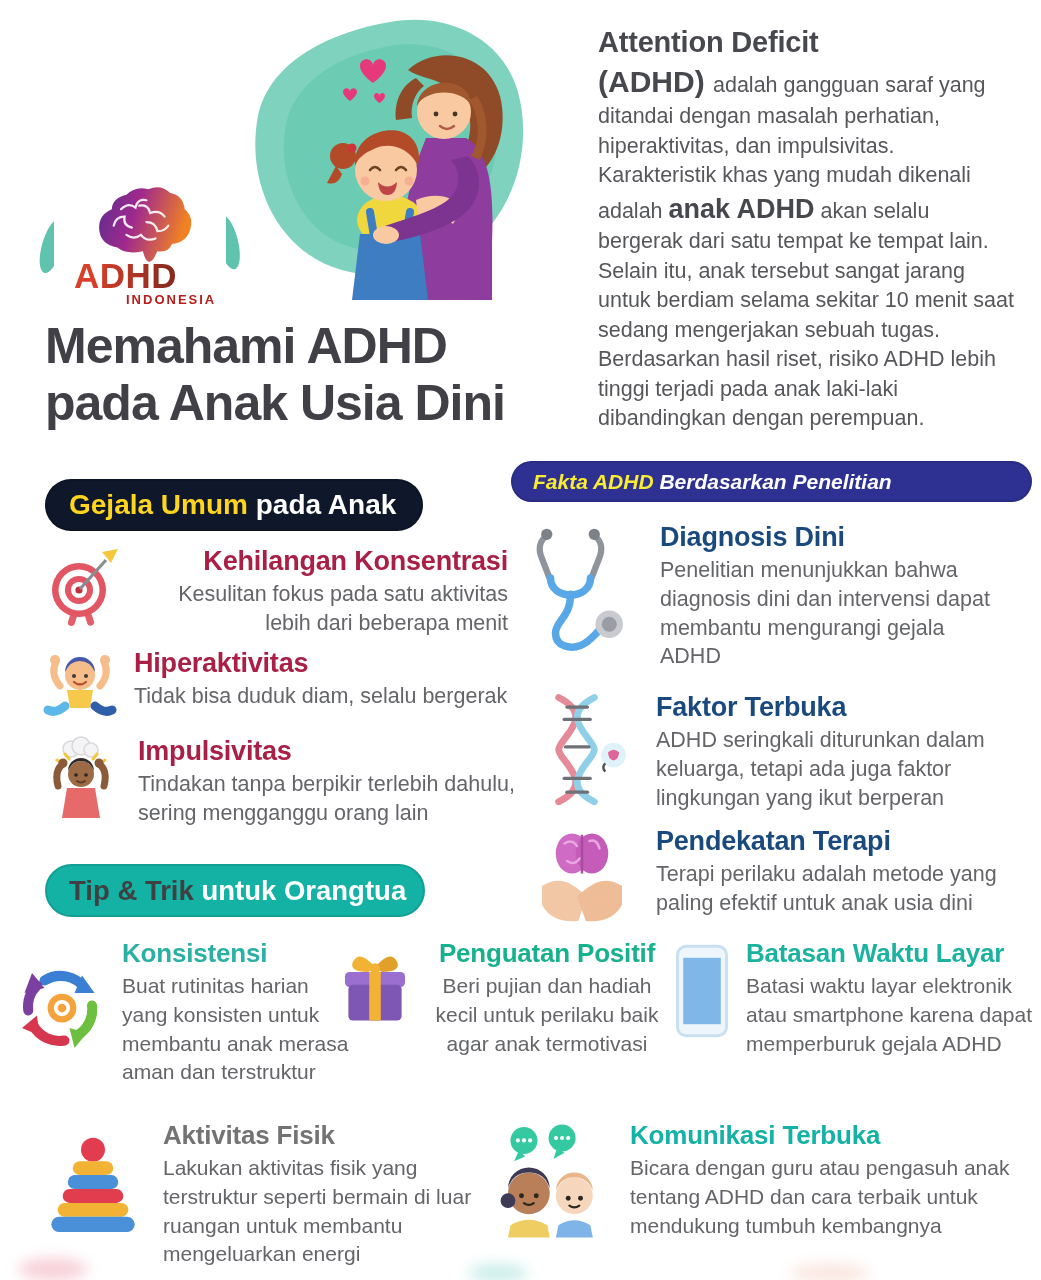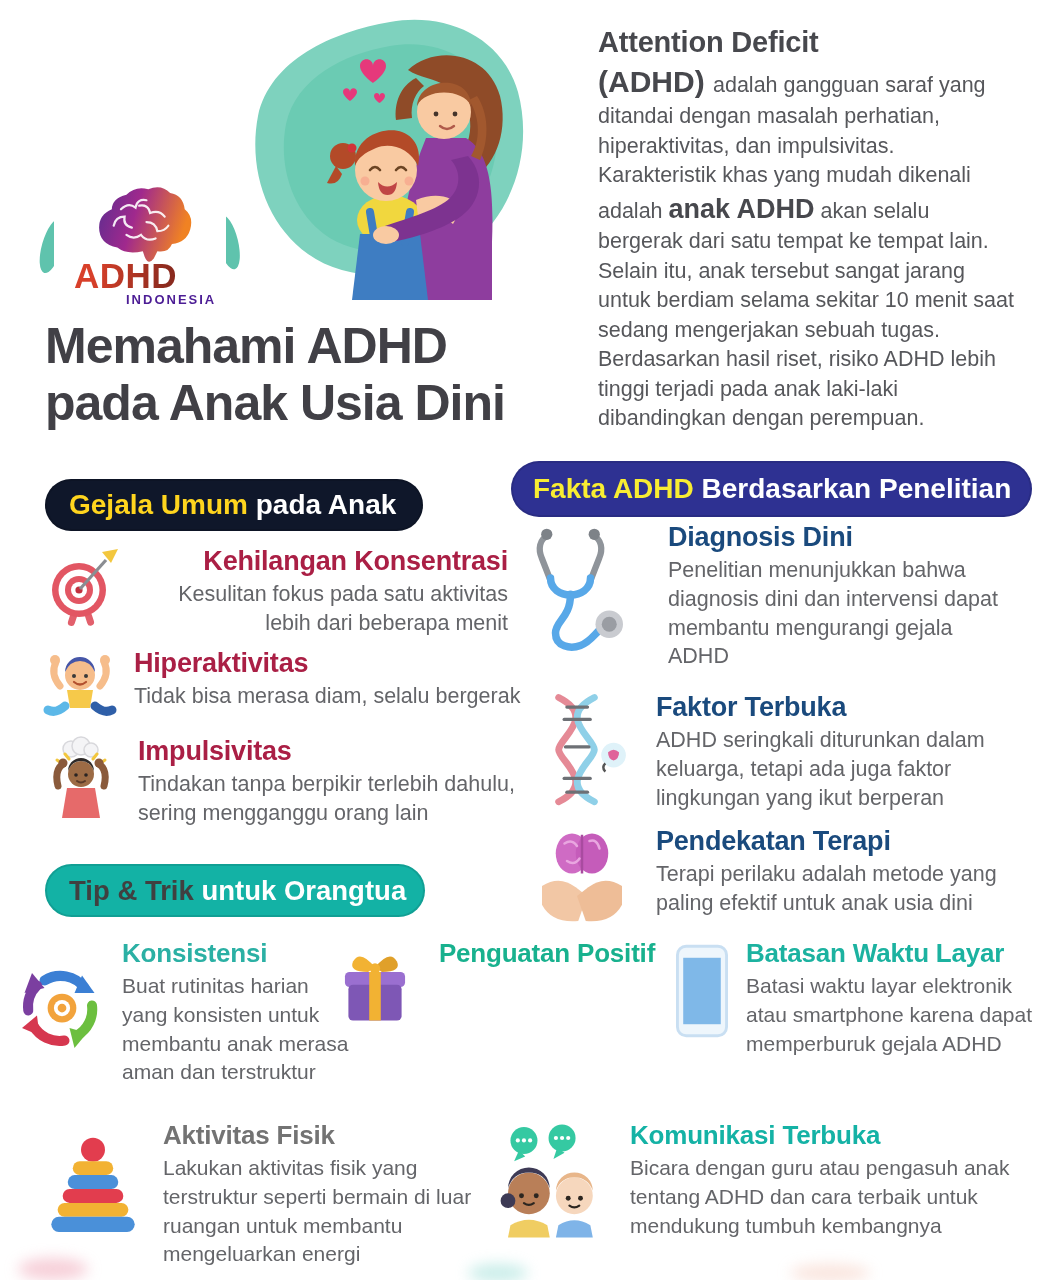--- a/index.html
+++ b/index.html
@@ -10,21 +10,21 @@
   .logo{position:absolute;left:40px;top:190px;width:200px;height:128px;}
   .logo-arc{position:absolute;width:20px;height:56px;background:#5fc3ad;border-radius:50%;}
   .logo-arc.left{left:2px;top:28px;transform:rotate(16deg);}
   .logo-arc.right{left:178px;top:24px;transform:rotate(-14deg);}
   .logo-ring{position:absolute;width:13px;height:13px;border:3px solid #b9bcbe;border-radius:50%;opacity:.8;}
   .logo-card{position:absolute;left:14px;top:0;width:172px;height:126px;background:#fff;border-radius:26px;}
   .logo-brain{position:absolute;left:28px;top:-8px;width:118px;height:82px;}
   .logo-brand{position:absolute;left:20px;top:66px;font-size:35px;font-weight:800;letter-spacing:.5px;
               color:#c23a28;background:linear-gradient(100deg,#d8402a 20%,#8a2a1e 90%);
               -webkit-background-clip:text;background-clip:text;-webkit-text-fill-color:transparent;}
-  .logo-sub{position:absolute;left:72px;top:102px;font-size:13px;font-weight:700;letter-spacing:2px;color:#4c1d95;}
+  .logo-sub{position:absolute;left:72px;top:102px;font-size:13px;font-weight:700;letter-spacing:2px;color:#b91c1c;}
 
   
   .hero{position:absolute;left:240px;top:8px;width:300px;height:300px;}
 
   
   .intro{position:absolute;left:598px;top:26px;width:418px;}
   .intro-h{font-size:29px;line-height:1.14;font-weight:800;color:#47484d;letter-spacing:-.2px;}
   .intro-p{margin:2px 0 0 0;font-size:21.5px;line-height:1.37;color:#56575b;}
   .intro-adhd{font-size:30px;font-weight:800;color:#47484d;}
   .intro-emph{font-size:27px;font-weight:800;color:#47484d;}
@@ -32,21 +32,21 @@
   
   .title{position:absolute;left:45px;top:318px;margin:0;font-size:50px;line-height:1.14;
          font-weight:800;color:#414046;letter-spacing:-1px;}
 
   
   .banner{position:absolute;border-radius:28px;font-weight:800;color:#fff;display:flex;align-items:center;
           white-space:pre;box-shadow:inset 0 0 0 2px rgba(0,0,0,.10);}
   .banner .hl{font-weight:800;}
   .banner.red{left:45px;top:479px;width:378px;height:52px;background:#0f172a;font-size:28px;padding-left:24px;box-sizing:border-box;}
   .banner.red .hl{color:#ffd51e;}
-  .banner.blue{left:511px;top:461px;width:521px;height:56px;background:#2e3192;font-size:28px;padding-left:22px;box-sizing:border-box;}
+  .banner.blue{left:511px;top:461px;width:521px;height:41px;background:#2e3192;font-size:21px;padding-left:22px;box-sizing:border-box;font-style:italic;}
   .banner.blue .hl{color:#f9ed32;}
   .banner.teal{left:45px;top:864px;width:380px;height:53px;background:#13b2a5;font-size:27.5px;padding-left:24px;box-sizing:border-box;}
   .banner.teal .hl{color:#404040;}
 
   
   .row{position:absolute;display:flex;align-items:flex-start;}
   .row-icon{flex:0 0 auto;}
   .row-icon svg{display:block;width:100%;height:100%;}
   .row-title{font-size:27px;font-weight:800;margin-bottom:3px;letter-spacing:-.2px;}
   .row-body{font-size:21.5px;line-height:1.34;color:#646569;}
@@ -182,21 +182,21 @@
         <circle cx="34" cy="28" r="2" fill="#3a3a3a"></circle>
         <circle cx="46" cy="28" r="2" fill="#3a3a3a"></circle>
         <path d="M34 34 q6 5 12 0" stroke="#b3502e" stroke-width="2.2" fill="none" stroke-linecap="round"></path>
         <path d="M27 42 h26 l-3 18 h-20 z" fill="#f6c94a"></path>
         <path d="M25 58 q-9 8 -17 4" stroke="#5cb8e8" stroke-width="9" fill="none" stroke-linecap="round"></path>
         <path d="M55 58 q9 8 17 4" stroke="#2f5fa8" stroke-width="9" fill="none" stroke-linecap="round"></path>
       </svg>
     </div>
     <div class="row-text" style="width:420px;">
       <div class="row-title sym">Hiperaktivitas</div>
-      <div class="row-body">Tidak bisa merasa diam, selalu bergerak</div>
+      <div class="row-body">Tidak bisa duduk diam, selalu bergerak</div>
     </div>
   </div>
 
   <div class="row" style="left:42px;top:736px;gap:18px;">
     <div class="row-icon" style="width:78px;height:84px;">
       <svg viewBox="0 0 78 84">
         <g fill="#f4f4f6" stroke="#d8d8dc" stroke-width="1.5">
           <circle cx="29" cy="13" r="8"></circle>
             <circle cx="39" cy="10" r="9"></circle>
             <circle cx="49" cy="14" r="7"></circle>
@@ -215,21 +215,21 @@
       </svg>
     </div>
     <div class="row-text" style="width:410px;">
       <div class="row-title sym">Impulsivitas</div>
       <div class="row-body">Tindakan tanpa berpikir terlebih dahulu, sering mengganggu orang lain</div>
     </div>
   </div>
 
   <div class="banner blue"><span class="hl">Fakta ADHD</span><span> Berdasarkan Penelitian</span></div>
 
-  <div class="row" style="left:528px;top:522px;gap:40px;">
+  <div class="row" style="left:528px;top:522px;gap:32px;">
     <div class="row-icon" style="width:100px;height:142px;">
       <svg viewBox="0 0 80 104">
         <path d="M16 6 C9 9 8 17 11 24 L18 42" stroke="#8f949a" stroke-width="5" fill="none" stroke-linecap="round"></path>
         <path d="M52 6 C59 9 60 17 57 24 L50 42" stroke="#8f949a" stroke-width="5" fill="none" stroke-linecap="round"></path>
         <circle cx="15" cy="5" r="4.5" fill="#7d8288"></circle>
         <circle cx="53" cy="5" r="4.5" fill="#7d8288"></circle>
         <path d="M18 40 C18 58 50 58 50 40" stroke="#58a8e8" stroke-width="6" fill="none" stroke-linecap="round"></path>
         <path d="M34 53 C34 72 22 74 22 84 C22 95 34 97 42 94 C50 91 53 85 59 80" stroke="#58a8e8" stroke-width="6" fill="none" stroke-linecap="round"></path>
         <circle cx="65" cy="77" r="11" fill="#c9cbd0"></circle>
         <circle cx="65" cy="77" r="6" fill="#9a9da3"></circle>
@@ -311,20 +311,21 @@
         <path d="M32 18 q-13 -16 -19 -5 q-4 9 13 9 z" fill="#f2b233"></path>
         <path d="M32 18 q13 -16 19 -5 q4 9 -13 9 z" fill="#e0a02a"></path>
         <circle cx="32" cy="19" r="4.5" fill="#f2b233"></circle>
         <rect x="6" y="22" width="52" height="13" rx="4" fill="#9a6fd0"></rect>
         <rect x="9" y="33" width="46" height="31" rx="4" fill="#7e57b5"></rect>
         <rect x="27" y="22" width="10" height="42" fill="#f2b233"></rect>
       </svg>
     </div>
     <div class="row-text" style="width:242px;text-align:center;">
       <div class="row-title tc2">Penguatan Positif</div>
+      <div class="row-body">Beri pujian dan hadiah kecil untuk perilaku baik agar anak termotivasi</div>
     </div>
   </div>
 
   <div class="row tip" style="left:676px;top:938px;gap:18px;">
     <div class="row-icon" style="width:52px;height:94px;margin-top:6px;">
       <svg viewBox="0 0 36 64">
         <rect x="1" y="1" width="34" height="62" rx="6" fill="#eef6fc" stroke="#c9dff2" stroke-width="2"></rect>
         <rect x="5" y="9" width="26" height="46" fill="#7fb8e8"></rect>
       </svg>
     </div>

